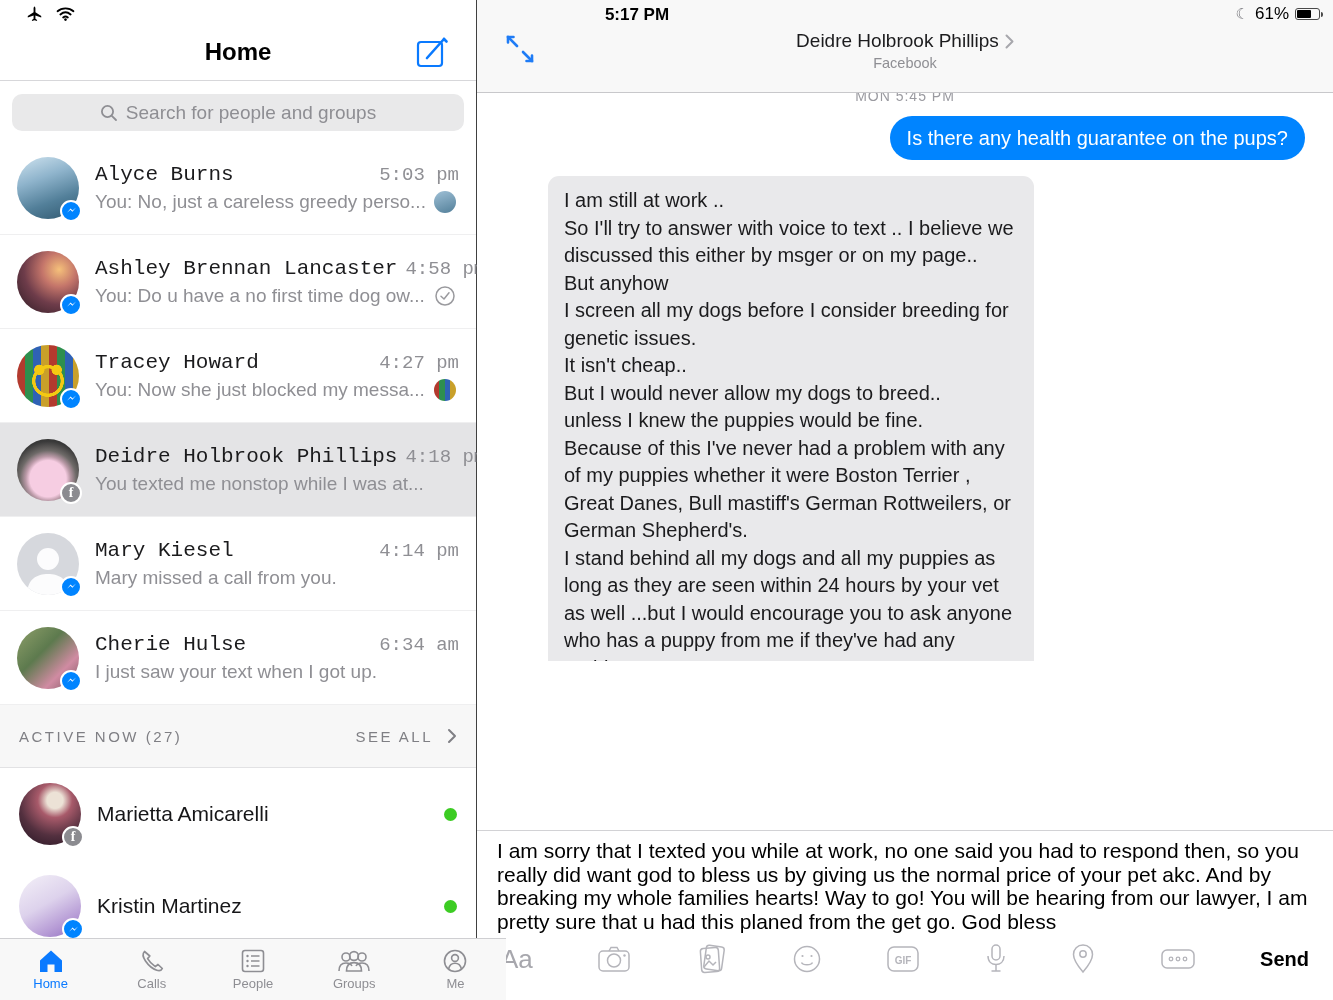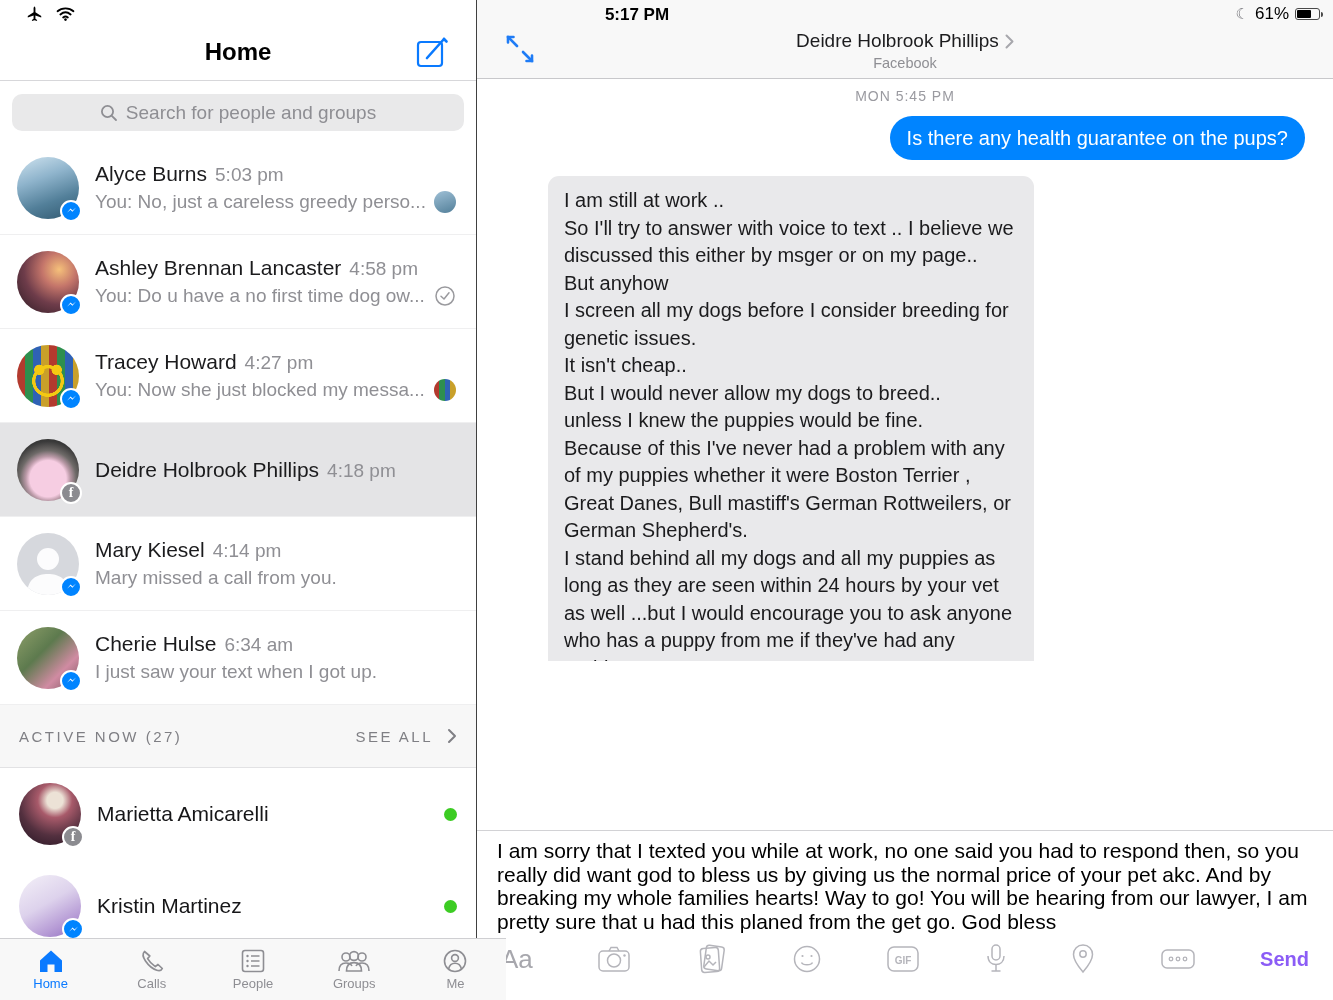--- a/index.html
+++ b/index.html
@@ -17,42 +17,42 @@
   .search-bar { height:37px; background:#e9e9ea; border-radius:10px; display:flex; align-items:center; justify-content:center; gap:8px; color:#8e8e93; font-size:19px; }
 
   .conv { display:flex; align-items:center; height:94px; padding:0 17px; border-bottom:1px solid #efeff0; background:#fff; cursor:pointer; }
   .conv.selected { background:#e4e4e6; }
   .av-wrap { position:relative; width:62px; height:62px; flex:none; }
   .avatar { width:62px; height:62px; border-radius:50%; }
   .badge { position:absolute; right:-3px; bottom:-3px; width:22px; height:22px; border-radius:50%; border:2px solid #fff; display:flex; align-items:center; justify-content:center; }
   .badge.msgr { background:#0084ff; }
   .badge.fb { background:#8b8b90; color:#fff; font-size:14px; font-weight:700; font-family:"Liberation Serif",serif; }
   .conv-main { flex:1; margin-left:16px; min-width:0; }
-  .conv-top { display:flex; align-items:baseline; }
+  .conv-top { display:flex; justify-content:space-between; align-items:baseline;font-family:Liberation Mono, monospace; }
   .conv-name { font-size:21px; color:#1b1b1d; font-weight:500; white-space:nowrap; }
   .conv-time { font-size:19px; color:#8f8f94; flex:none; margin-left:8px; }
   .conv-bottom { display:flex; justify-content:space-between; align-items:center; margin-top:5px; }
   .conv-preview { font-size:19px; color:#8f8f94; white-space:nowrap; overflow:hidden; }
   .receipt-avatar { width:22px; height:22px; border-radius:50%; flex:none; margin-right:3px; }
 
   .active-header { height:63px; background:#f7f7f7; border-bottom:1px solid #e2e2e4; display:flex; align-items:center; justify-content:space-between; padding:0 19px; }
   .active-label { font-size:15px; letter-spacing:2.5px; color:#7f7f84; font-weight:500; }
   .see-all { display:flex; align-items:center; gap:14px; font-size:15px; letter-spacing:2.5px; color:#7f7f84; font-weight:500; cursor:pointer; }
   .person { display:flex; align-items:center; height:92px; padding:0 19px; background:#fff; cursor:pointer; }
   .person .conv-name { margin-left:16px; flex:1; font-weight:400; color:#161618; }
   .online-dot { width:13px; height:13px; border-radius:50%; background:#3ccc23; flex:none; }
 
   .tabbar { position:absolute; bottom:0; left:0; width:506px; height:62px; background:#f8f8f8; border-top:1px solid #cfcfd2; display:flex; z-index:10; }
   .tab { flex:1; display:flex; flex-direction:column; align-items:center; justify-content:center; gap:2px; cursor:pointer; }
   .tab-label { font-size:13px; color:#8e8e93; }
   .tab.active .tab-label { color:#0a7aff; }
 
   
   .right { position:relative; flex:1; height:100%; background:#fff; }
-  .rheader { position:absolute; top:0; left:0; right:0; height:79px; background:#f8f8f8; border-bottom:1px solid #c8c8cb; z-index:4; }
+  .rheader { position:absolute; top:0; left:0; right:0; height:93px; background:#f8f8f8; border-bottom:1px solid #c8c8cb; z-index:4; }
   .rtime { position:absolute; top:5px; left:0; width:320px; text-align:center; font-size:17px; font-weight:600; color:#000; }
   .rstatus { position:absolute; top:4px; right:13px; display:flex; align-items:center; gap:6px; }
   .moon { color:#7d7d82; font-size:15px; }
   .batt-pct { font-size:17px; color:#000; }
   .battery { position:relative; width:25px; height:12px; border:1px solid #4a4a4a; border-radius:3px; }
   .battery .fill { position:absolute; top:1px; left:1px; bottom:1px; width:61%; background:#000; border-radius:1px; }
   .battery .nub { position:absolute; right:-4px; top:3px; width:2.5px; height:5px; background:#4a4a4a; border-radius:0 2px 2px 0; }
   .expand-btn { position:absolute; top:32px; left:26px; width:36px; height:36px; cursor:pointer; }
   .contact-head { position:absolute; top:30px; left:0; width:100%; text-align:center; cursor:pointer; }
   .contact-name { font-size:19px; color:#1c1c1e; display:inline-flex; align-items:center; gap:6px; }
@@ -63,21 +63,21 @@
   .row-out { display:flex; justify-content:flex-end; margin-top:12px; }
   .bubble-out { background:#0084ff; color:#fff; font-size:20px; line-height:24px; padding:10px 17px; border-radius:23px; max-width:600px; }
   .row-in { display:flex; justify-content:flex-start; margin-top:16px; padding-left:43px; }
   .bubble-in { background:#e9e9eb; color:#1b1b1d; font-size:20px; line-height:27.5px; padding:11px 16px; border-radius:11px; max-width:486px; white-space:pre-line; }
 
   .compose { position:absolute; bottom:0; left:0; right:0; height:170px; background:#fff; border-top:1px solid #d2d2d5; z-index:5; }
   .compose-text { padding:8px 20px 0; font-size:21px; line-height:23.5px; color:#000; }
   .ctoolbar { position:absolute; bottom:0; left:0; right:0; height:66px; display:flex; align-items:center; justify-content:space-between; padding:0 24px 16px; }
   .aa { font-size:26px; color:#a7a7ad; cursor:pointer; }
   .tool { cursor:pointer; display:flex; align-items:center; }
-  .send { font-size:20px; font-weight:700; color:#8b5cf6; cursor:pointer; }
+  .send { font-size:20px; font-weight:700; color:#000000; cursor:pointer; }
 
   
   .av-alyce { background:linear-gradient(160deg,#cfe3ef 0%,#8fb4cc 35%,#527f99 68%,#31586f 100%); }
   .av-ashley { background:radial-gradient(circle at 68% 30%,#f5c07a 0%,#c4756a 28%,#6e3c4a 58%,#2a1a22 100%); }
   .av-tracey { background:
       radial-gradient(circle at 36% 40%,#f4c912 0 9%,transparent 10%),
       radial-gradient(circle at 64% 40%,#f4c912 0 9%,transparent 10%),
       radial-gradient(circle at 50% 58%,transparent 26%,#f4c912 27% 33%,transparent 34%),
       linear-gradient(90deg,#b33a2e 0 13%,#2e8f4e 13% 26%,#2f62b5 26% 39%,#c9a02a 39% 51%,#b33a2e 51% 64%,#2e8f4e 64% 77%,#2f62b5 77% 90%,#c9a02a 90% 100%); }
   .av-deidre { background:radial-gradient(circle at 50% 64%,#f6cde2 0 36%,#bb9aa8 44%,#6e6a68 56%,#3a3a3a 74%,#242424 100%); }
@@ -199,20 +199,23 @@
       <div class="conv selected">
         <div class="av-wrap">
             <div class="avatar av-deidre"></div>
           <div class="badge fb">f</div>
           </div>
         <div class="conv-main">
           <div class="conv-top">
               <span class="conv-name">Deidre Holbrook Phillips</span>
               <span class="conv-time">4:18 pm</span>
             </div>
+          <div class="conv-bottom">
+              <span class="conv-preview">You texted me nonstop while I was at...</span>
+            </div>
         </div>
       </div>
 
       <div class="conv">
         <div class="av-wrap">
             <div class="avatar av-mary">
               <svg width="62" height="56" viewBox="0 0 62 56">
                 <circle cx="31" cy="20" r="11" fill="#fcfcfd"></circle>
                 <path d="M10 56 C10 40 20 35 31 35 C42 35 52 40 52 56 Z" fill="#fcfcfd"></path>
               </svg>

